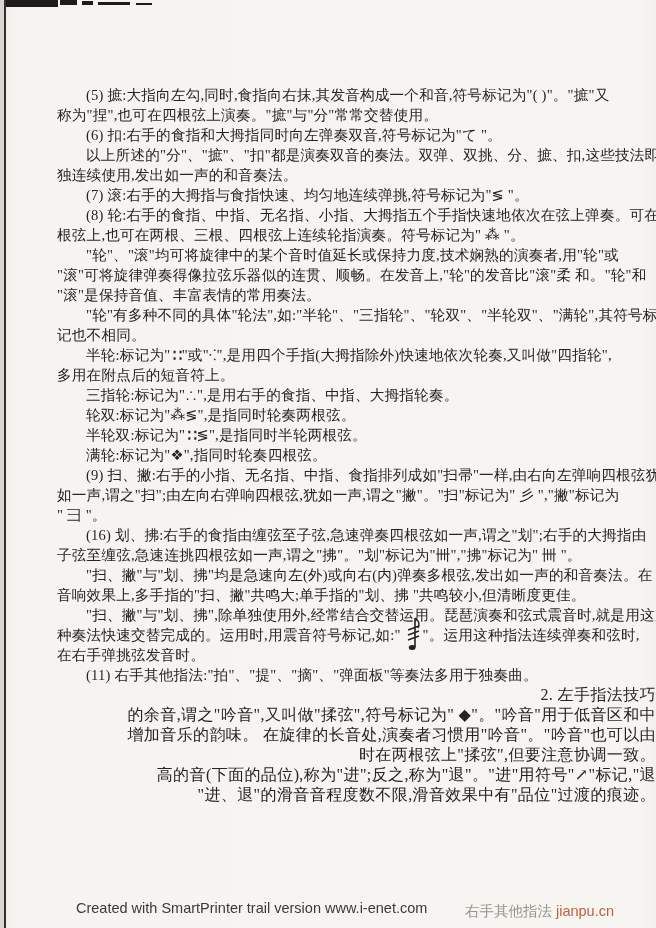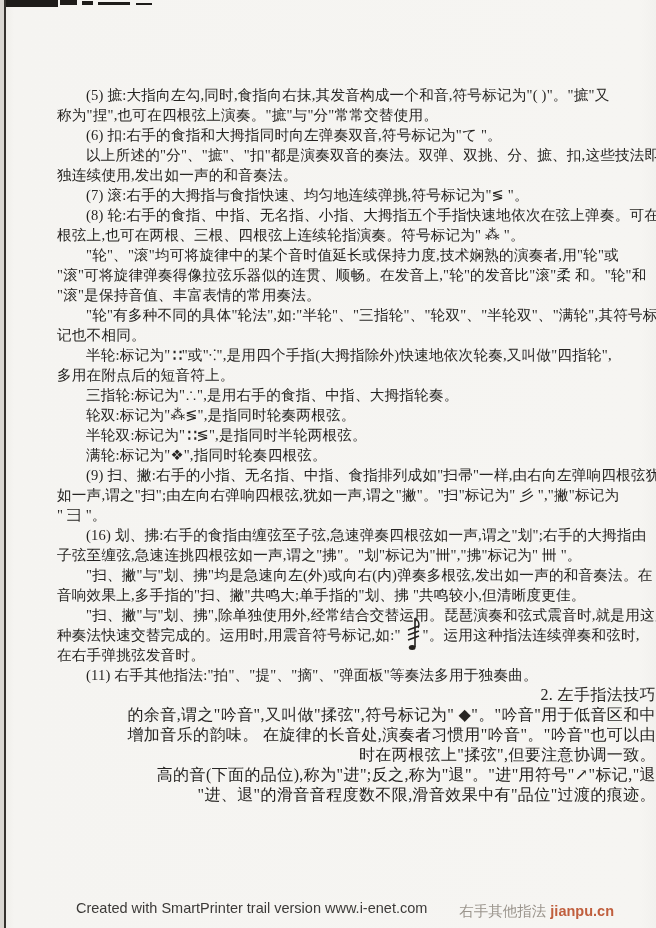--- a/index.html
+++ b/index.html
@@ -57,21 +57,21 @@
     margin-left:36px;
   }
   .footer-left{
     position:absolute;left:40px;top:0;
     color:#3c3a38;
   }
   .footer-right{
     position:absolute;right:18px;top:2px;
     color:#9a948c;
   }
-  .footer-right .site-link{color:#c05f3e;font-weight:bold;}
+  .footer-right .site-link{color:#c05f3e;}
 </style>
 </head>
 <body>
 
 <div class="page-bg"></div>
 
 <div class="edge-light"></div>
 <div class="edge-dark"></div>
 <div class="smudge s1"></div>
 <div class="smudge s2"></div>

